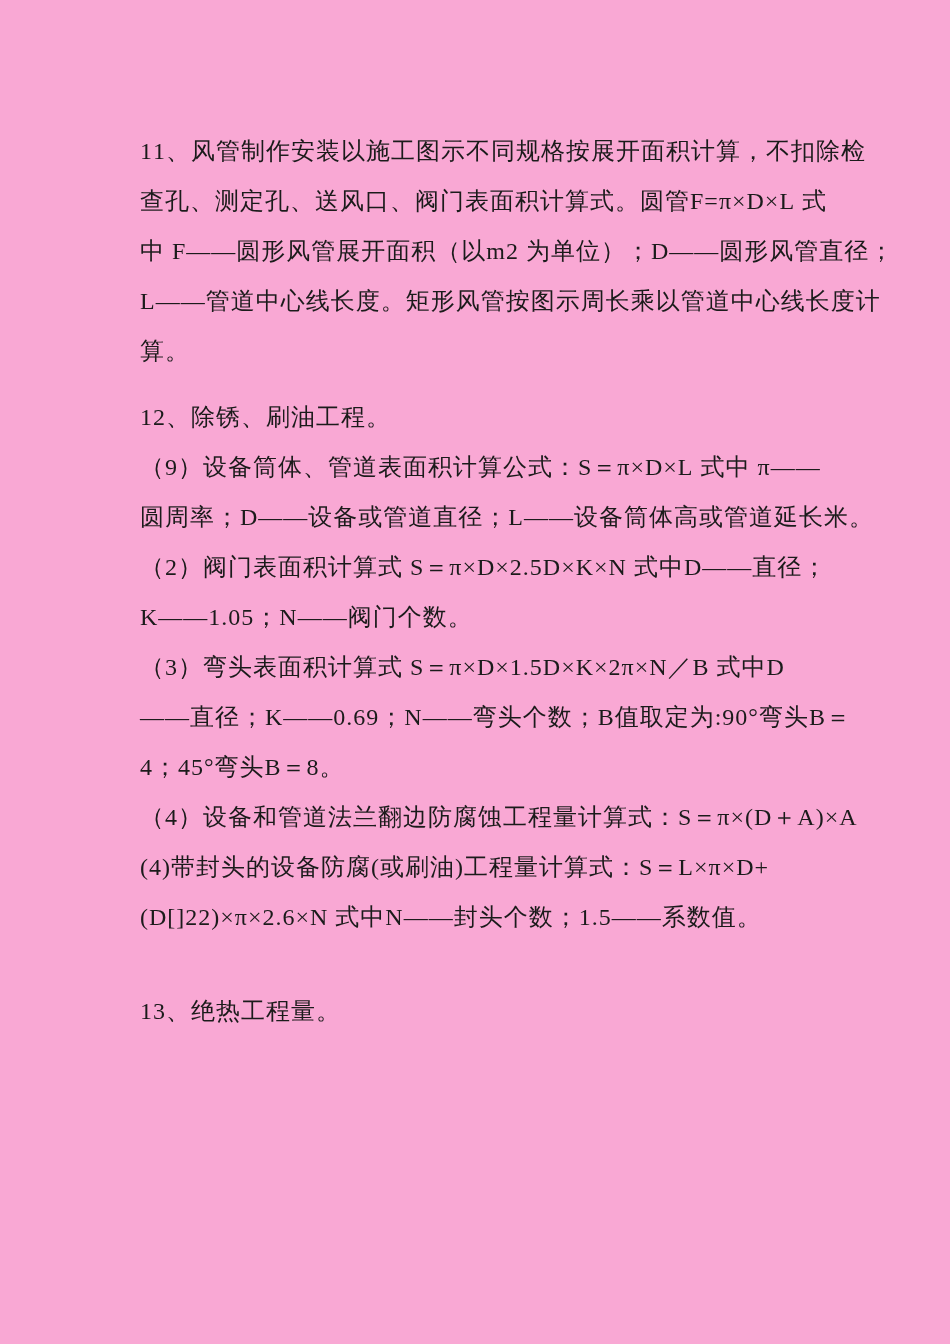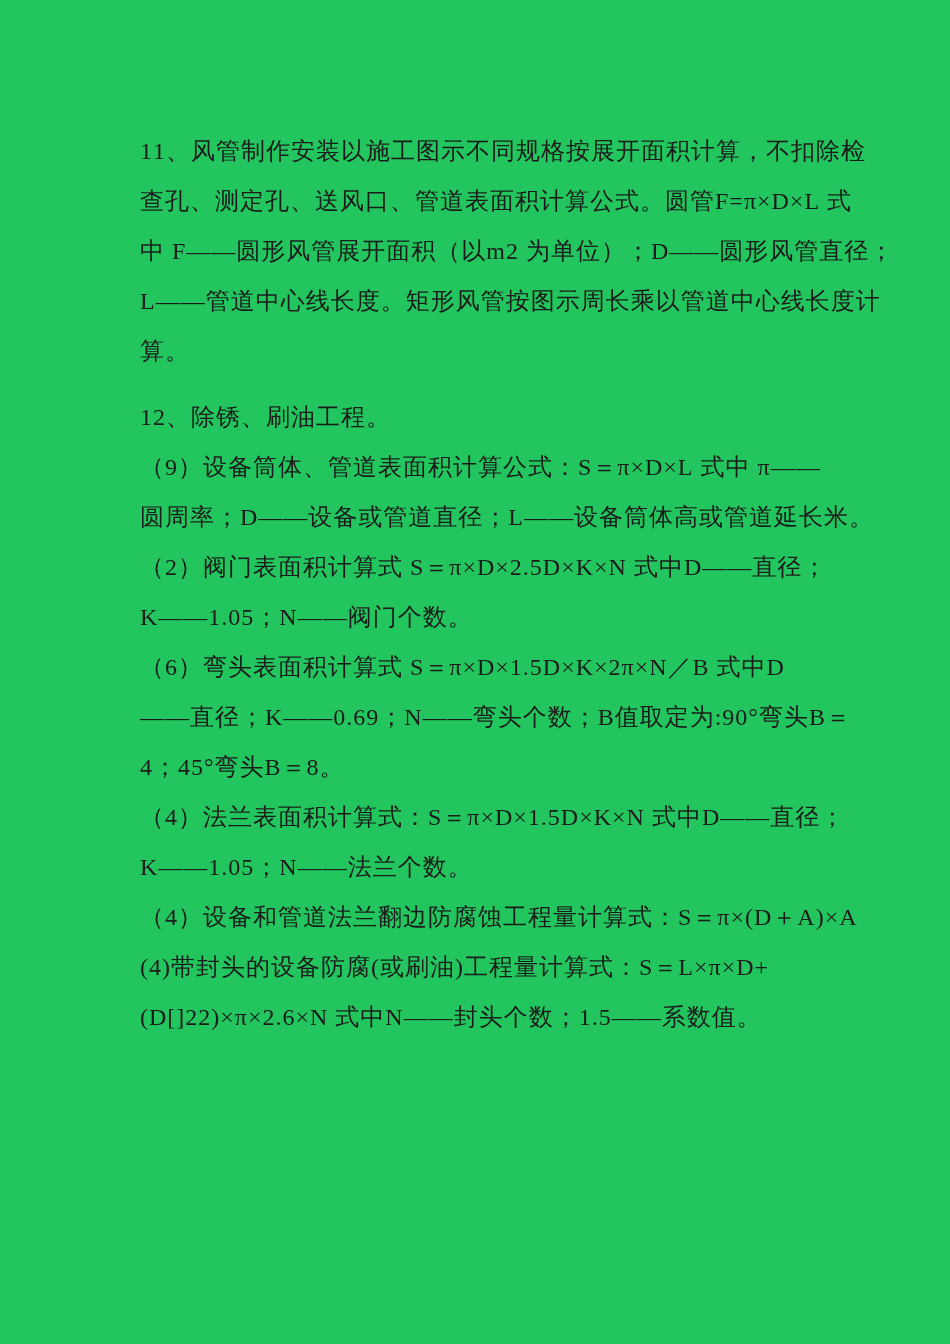--- a/index.html
+++ b/index.html
@@ -32,50 +32,49 @@
     white-space: pre;
     font-kerning: none;
   }
   
   .para.item-12 { margin-top: 16px; }
   .para.item-13 { margin-top: 44px; }
 </style>
 </head>
 <body>
 
-<div class="page" style="background: #22c55e;">
+<div class="page" style="background: #f9a8d4;">
   <div class="content" id="doc-root" style="color: rgb(27, 27, 27);">
       <div class="para item-11">
         <div class="line">11、风管制作安装以施工图示不同规格按展开面积计算，不扣除检</div>
-        <div class="line">查孔、测定孔、送风口、管道表面积计算公式。圆管F=π×D×L 式</div>
+        <div class="line">查孔、测定孔、送风口、阀门表面积计算式。圆管F=π×D×L 式</div>
         <div class="line">中 F——圆形风管展开面积（以m2 为单位）；D——圆形风管直径；</div>
         <div class="line">L——管道中心线长度。矩形风管按图示周长乘以管道中心线长度计</div>
         <div class="line">算。</div>
       </div>
       <div class="para item-12">
         <div class="line">12、除锈、刷油工程。</div>
       </div>
       <div class="para item-12-sub-1">
         <div class="line">（9）设备筒体、管道表面积计算公式：S＝π×D×L 式中 π——</div>
         <div class="line">圆周率；D——设备或管道直径；L——设备筒体高或管道延长米。</div>
       </div>
       <div class="para item-12-sub-2">
         <div class="line">（2）阀门表面积计算式 S＝π×D×2.5D×K×N 式中D——直径；</div>
         <div class="line">K——1.05；N——阀门个数。</div>
       </div>
       <div class="para item-12-sub-3">
-        <div class="line">（6）弯头表面积计算式 S＝π×D×1.5D×K×2π×N／B 式中D</div>
+        <div class="line">（3）弯头表面积计算式 S＝π×D×1.5D×K×2π×N／B 式中D</div>
         <div class="line">——直径；K——0.69；N——弯头个数；B值取定为:90°弯头B＝</div>
         <div class="line">4；45°弯头B＝8。</div>
-      </div>
-      <div class="para item-12-sub-4">
-        <div class="line">（4）法兰表面积计算式：S＝π×D×1.5D×K×N 式中D——直径；</div>
-        <div class="line">K——1.05；N——法兰个数。</div>
       </div>
       <div class="para item-12-sub-5">
         <div class="line">（4）设备和管道法兰翻边防腐蚀工程量计算式：S＝π×(D＋A)×A</div>
       </div>
       <div class="para item-12-sub-6">
         <div class="line">(4)带封头的设备防腐(或刷油)工程量计算式：S＝L×π×D+</div>
         <div class="line">(D[]22)×π×2.6×N 式中N——封头个数；1.5——系数值。</div>
       </div>
+      <div class="para item-13">
+        <div class="line">13、绝热工程量。</div>
+      </div>
     </div>
 </div>
 
 </body></html>

